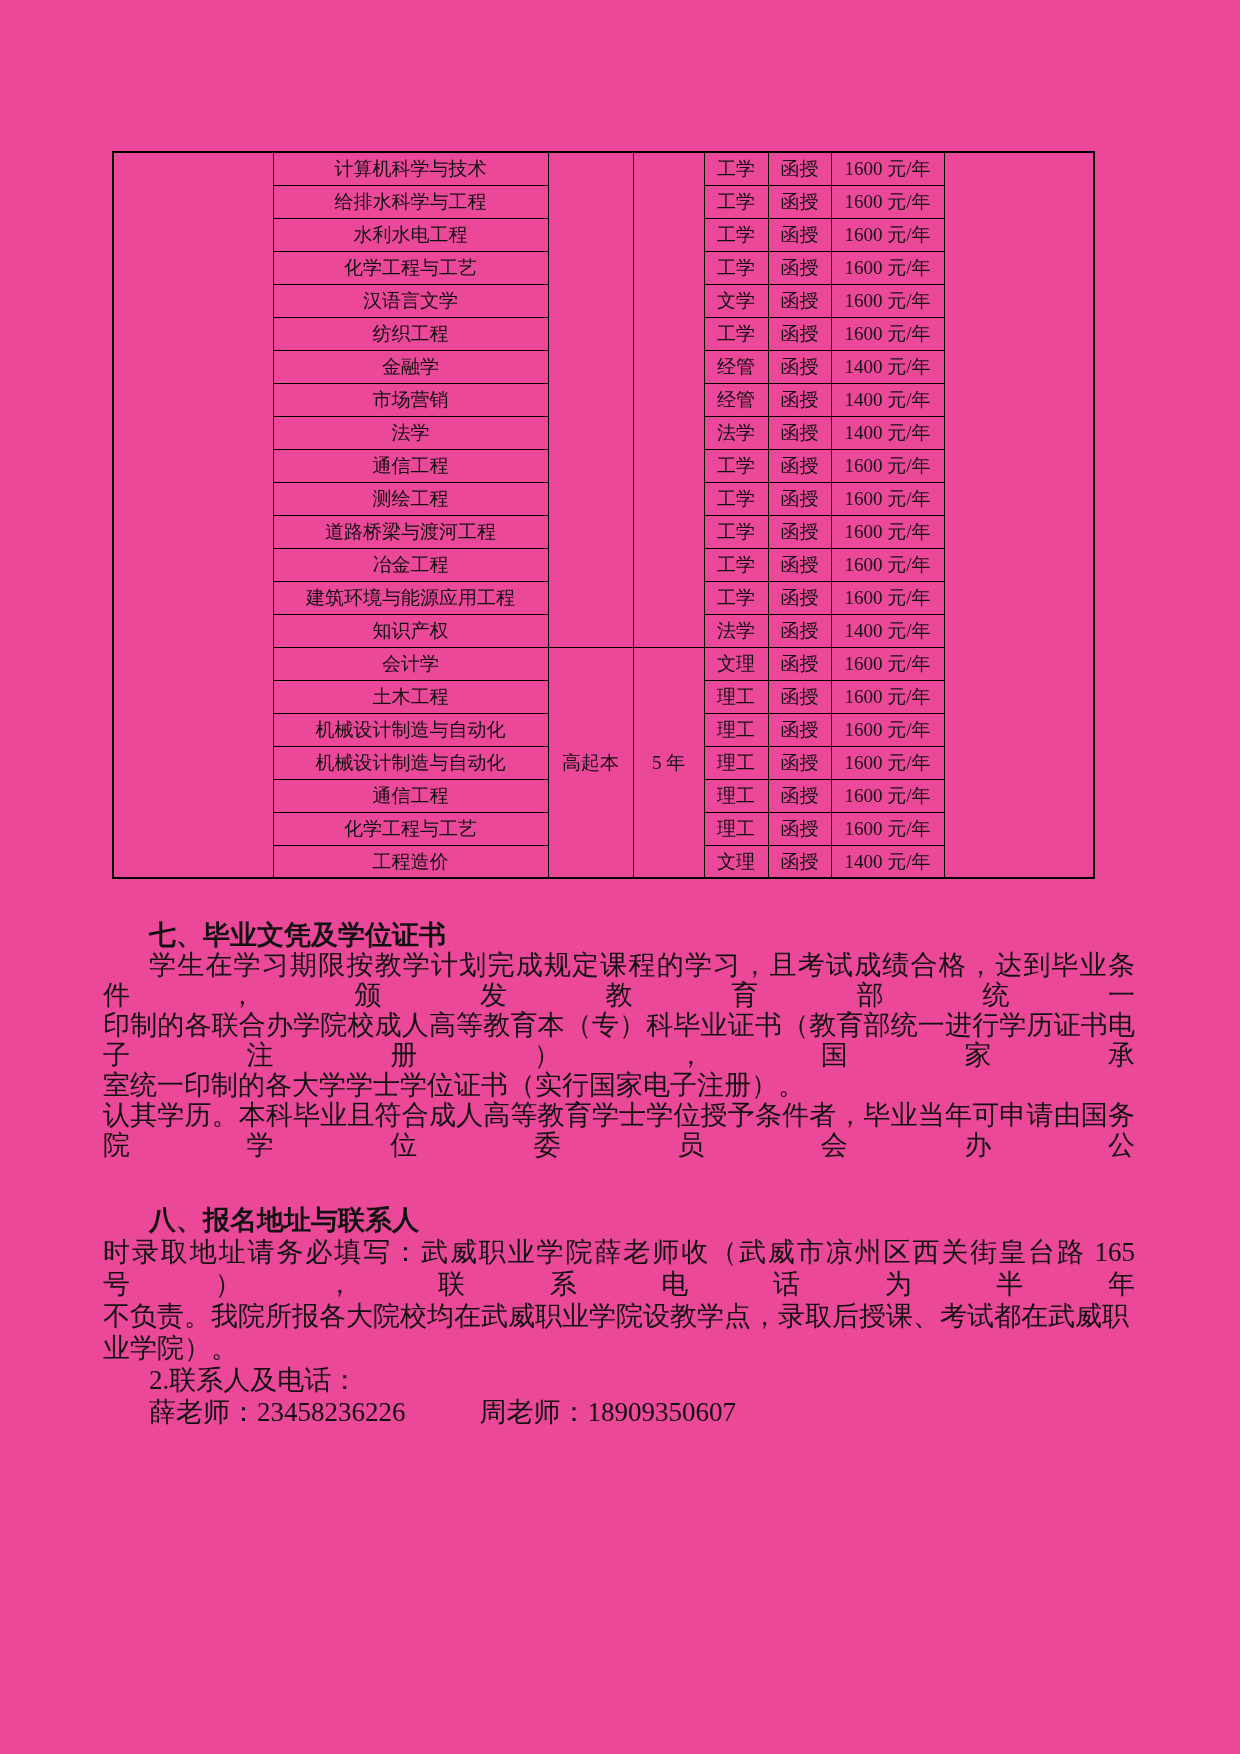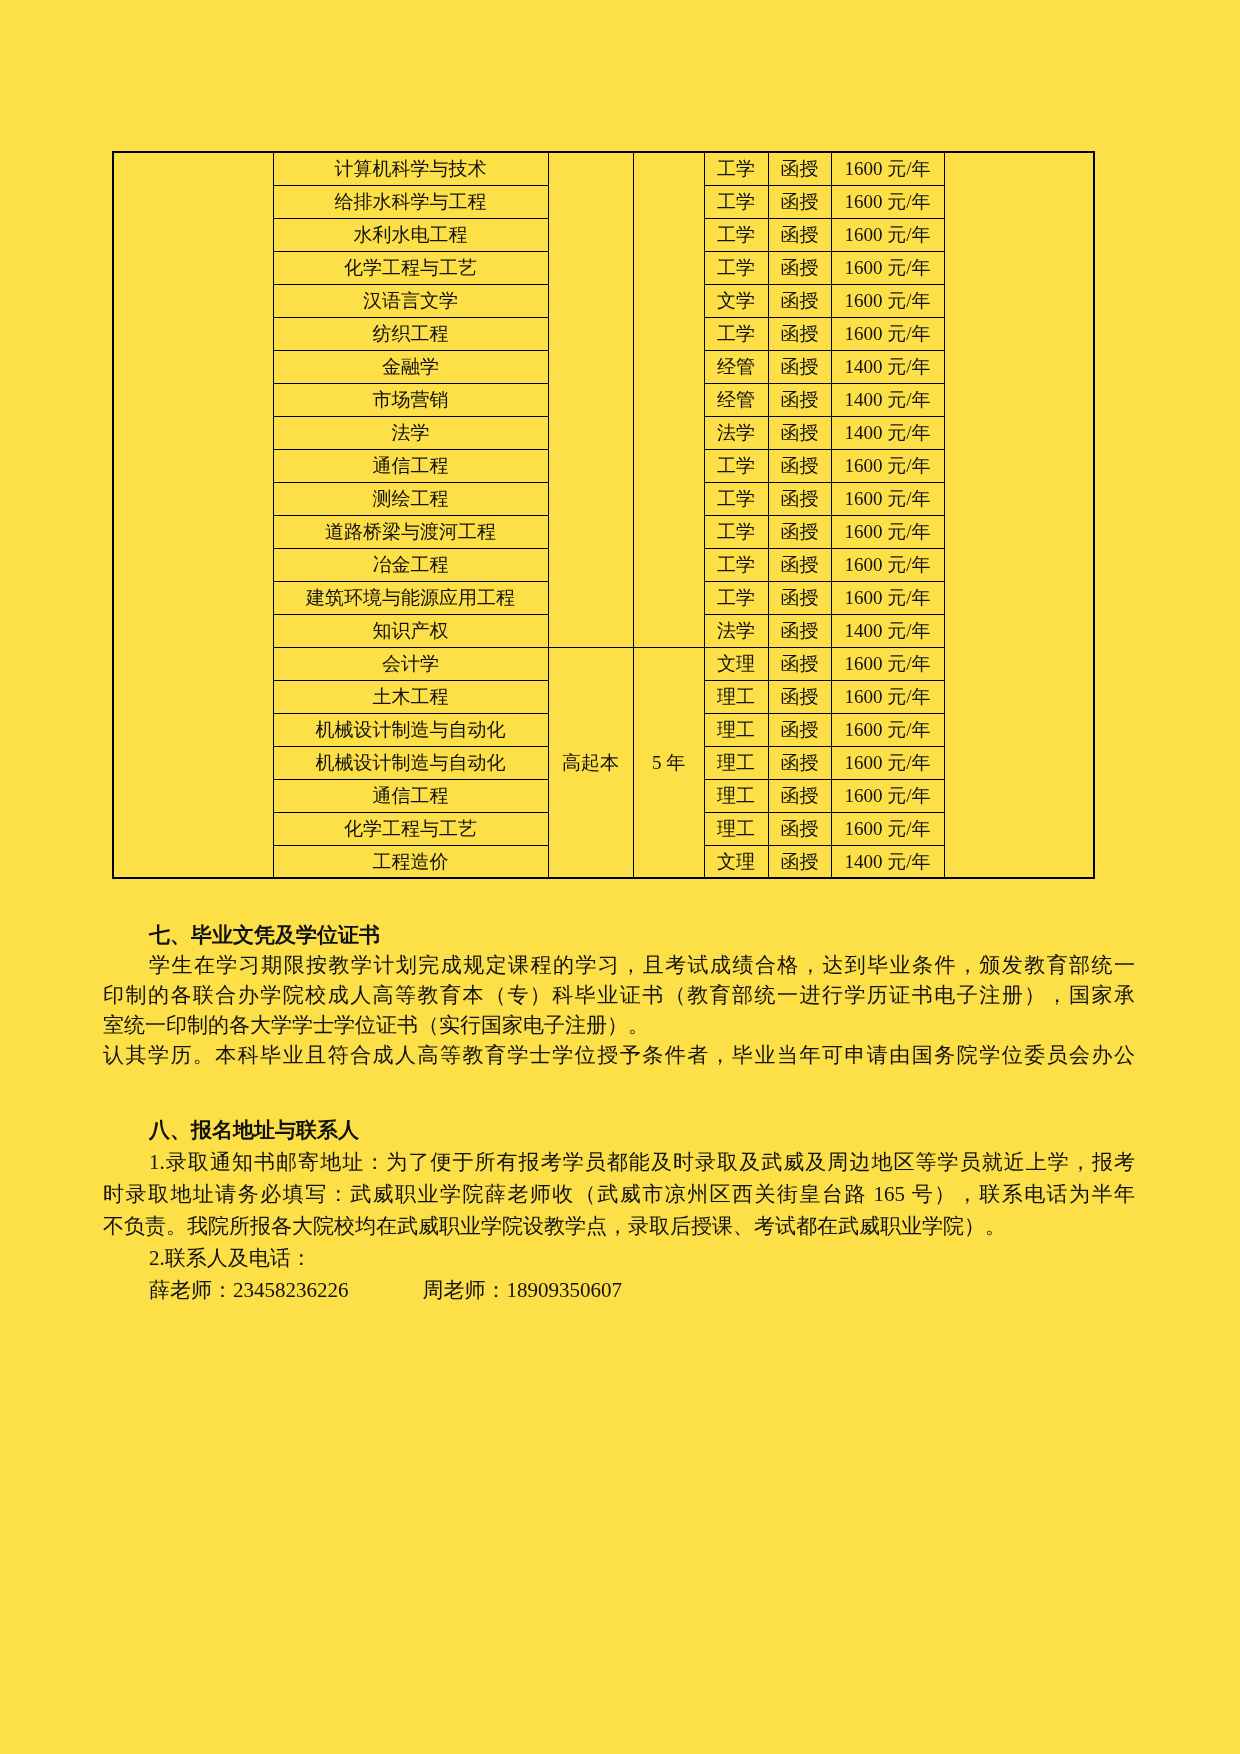--- a/index.html
+++ b/index.html
@@ -1,37 +1,37 @@
 <!DOCTYPE html>
 <html><head>
 <meta charset="utf-8">
 <style>
   html,body{margin:0;padding:0;background:#ffffff;}
   .page{
-    position:relative;width:1240px;height:1754px;background:#fde047;
+    position:relative;width:1240px;height:1754px;background:#ec4899;
     font-family:"Liberation Serif","DejaVu Serif",serif;color:#111;
     overflow:hidden;
   }
   
   table.enroll{
     position:absolute;left:112px;top:151px;
     border-collapse:collapse;table-layout:fixed;
     border:2px solid #000;
   }
   table.enroll tr{height:33px;}
   table.enroll td{
     border:1px solid #000;
     padding:0 2px;box-sizing:border-box;
     text-align:center;vertical-align:middle;
     font-size:19px;line-height:1;white-space:nowrap;overflow:hidden;
   }
   
   .textblock{
     position:absolute;left:103px;top:920px;width:1032px;
-    font-size:21px;line-height:30px;
+    font-size:27px;line-height:30px;
   }
   .heading{font-weight:bold;padding-left:46px;}
   .line{}
   .indent{text-indent:46px;}
   .j{text-align:justify;text-align-last:justify;}
   .gap{height:44px;}
   .s8{line-height:32px;}
   .contact-sep{display:inline-block;width:74px;}
 </style>
 </head>
@@ -197,21 +197,20 @@
     <div class="heading">七、毕业文凭及学位证书</div>
     <div class="line j indent">学生在学习期限按教学计划完成规定课程的学习，且考试成绩合格，达到毕业条件，颁发教育部统一</div>
     <div class="line j">印制的各联合办学院校成人高等教育本（专）科毕业证书（教育部统一进行学历证书电子注册），国家承</div>
     <div class="line">室统一印制的各大学学士学位证书（实行国家电子注册）。</div>
     <div class="line j">认其学历。本科毕业且符合成人高等教育学士学位授予条件者，毕业当年可申请由国务院学位委员会办公</div>
 
     <div class="gap"></div>
 
     <div class="s8">
       <div class="heading">八、报名地址与联系人</div>
-      <div class="line j indent">1.录取通知书邮寄地址：为了便于所有报考学员都能及时录取及武威及周边地区等学员就近上学，报考</div>
       <div class="line j">时录取地址请务必填写：武威职业学院薛老师收（武威市凉州区西关街皇台路 165 号），联系电话为半年</div>
       <div class="line">不负责。我院所报各大院校均在武威职业学院设教学点，录取后授课、考试都在武威职业学院）。</div>
       <div class="line indent">2.联系人及电话：</div>
       <div class="line indent">
         <span>薛老师：23458236226</span><span class="contact-sep"></span><span>周老师：18909350607</span>
       </div>
     </div>
 
   </div>
 </div>

